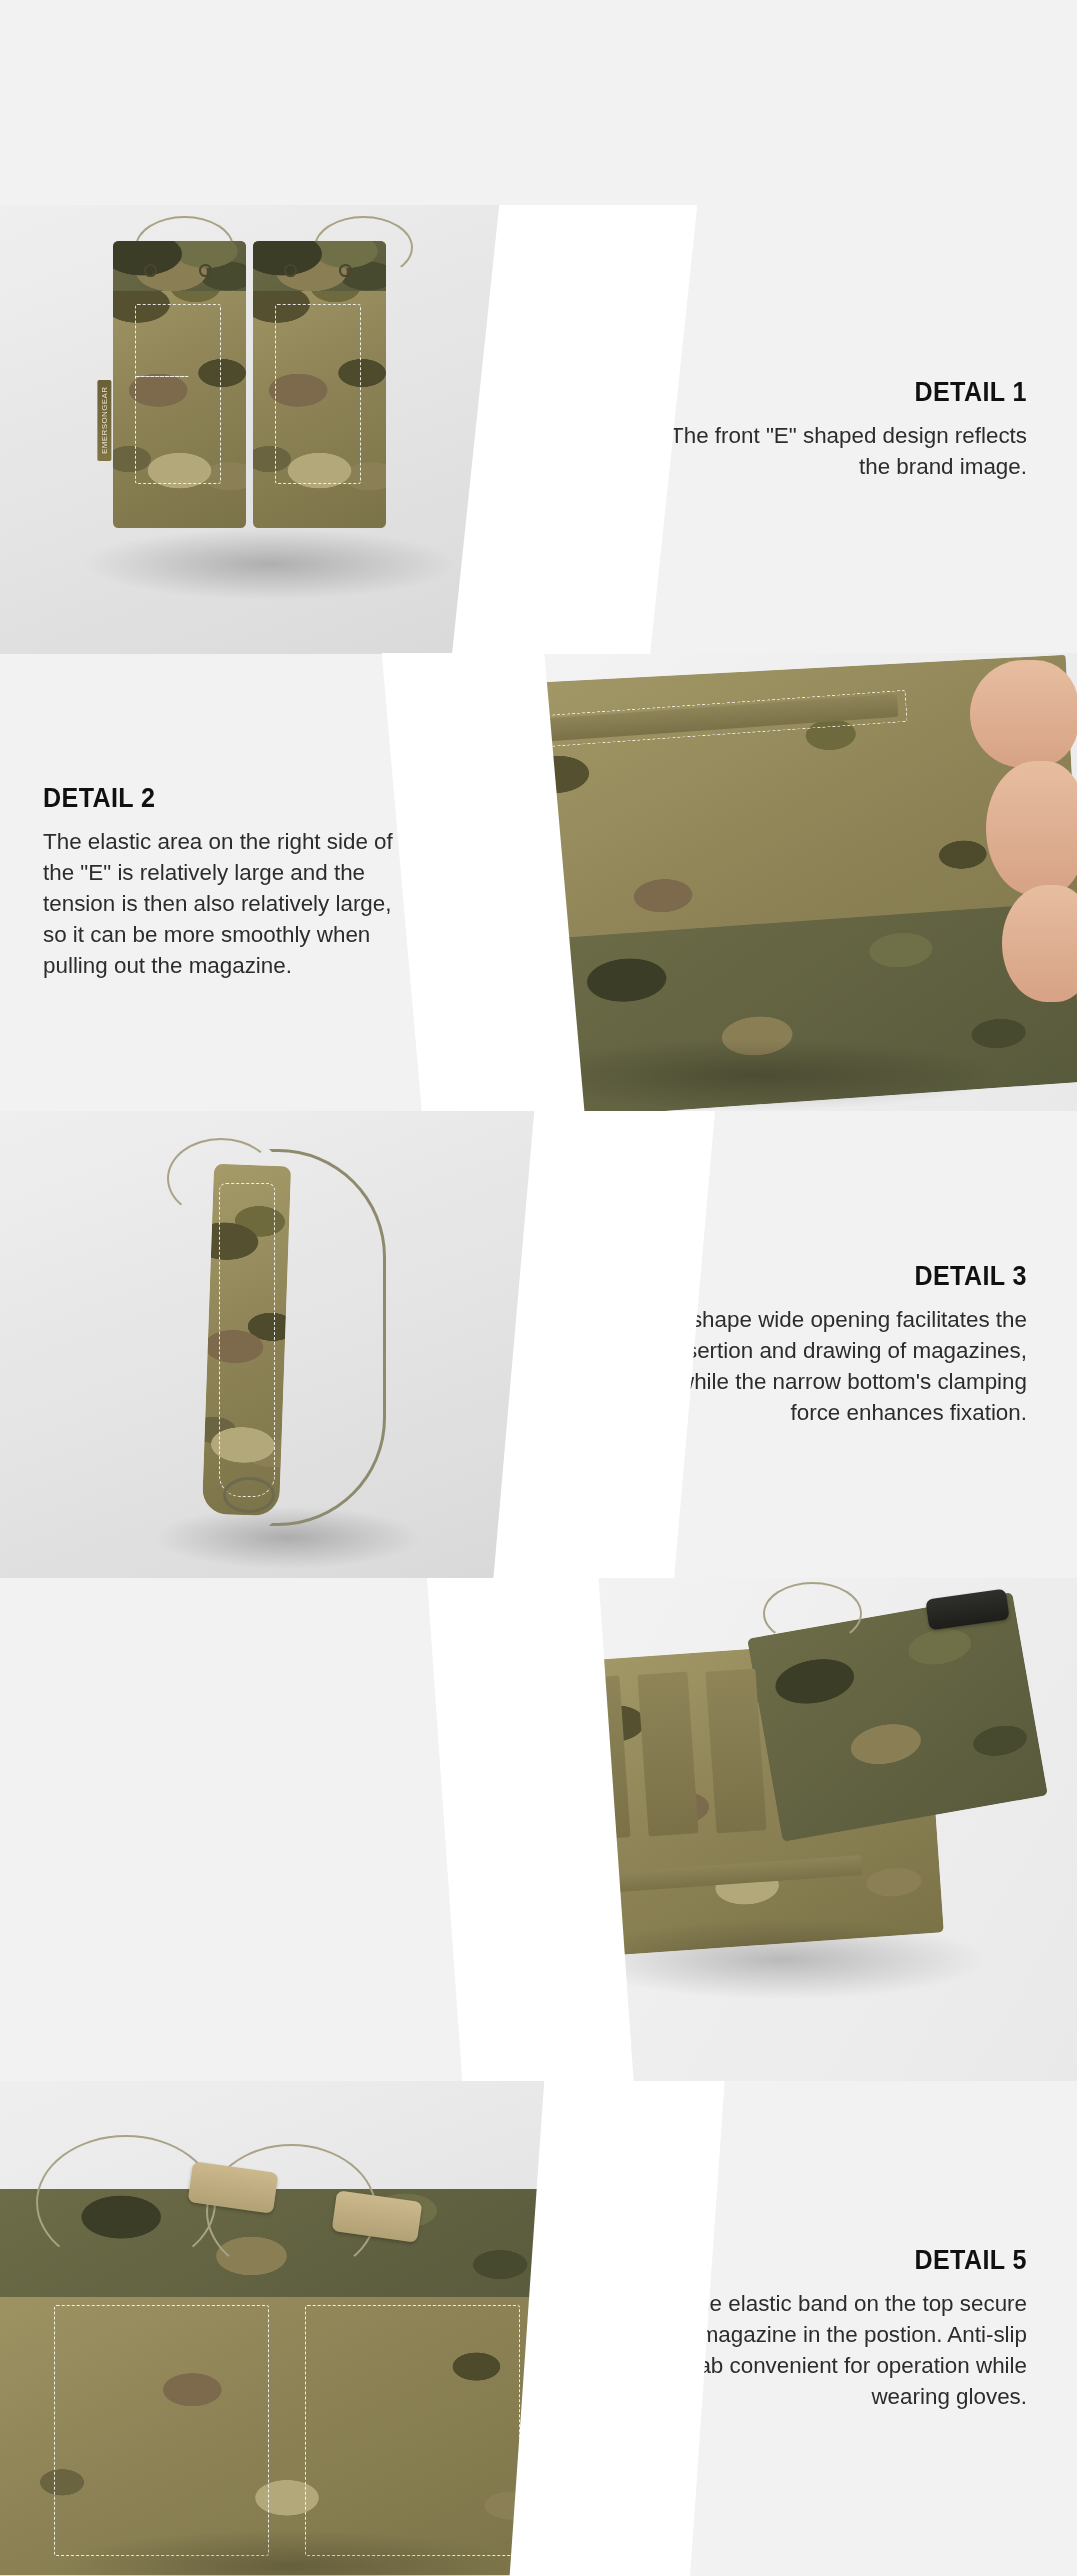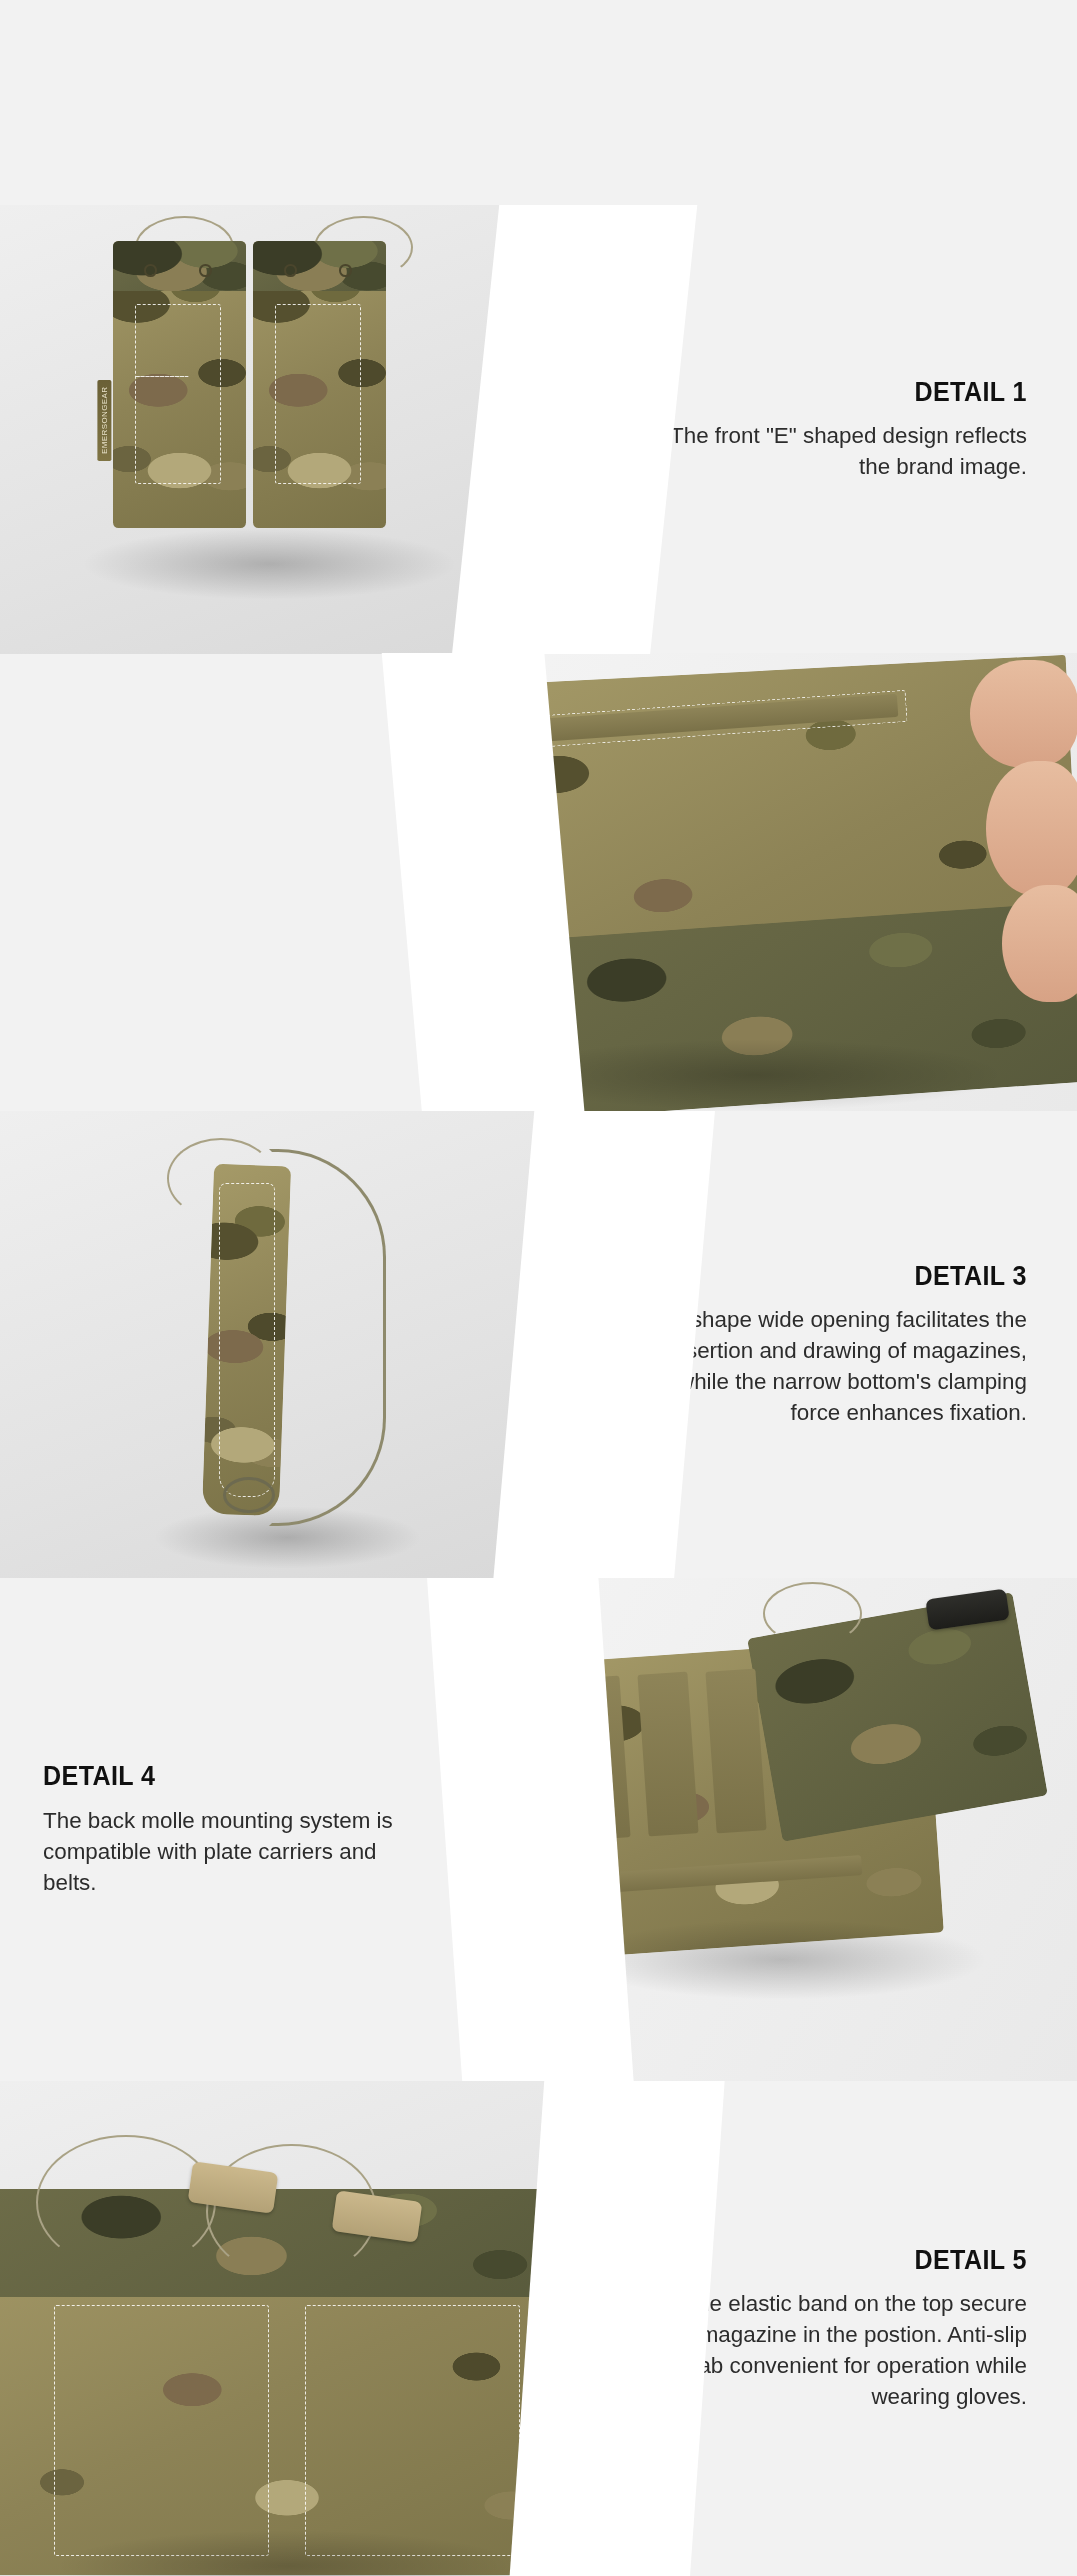--- a/index.html
+++ b/index.html
@@ -238,20 +238,24 @@
       <div class="camo camo-dark" style="left:36px; top:269px; width:574px; height:180px; border-radius:3.6px; transform:rotate(-4deg);"></div>
       <div class="webbing" style="left:54px; top:54px; width:377px; height:23px; transform:rotate(-4deg);"></div>
       <div class="stitch" style="left:63px; top:50px; width:377px; height:32px; transform:rotate(-4deg); border-style:dashed;"></div>
 
       <div class="finger" style="left:503px; top:7.2px; width:108px; height:108px;"></div>
       <div class="finger" style="left:519px; top:108px; width:99px; height:135px;"></div>
       <div class="finger" style="left:535px; top:232px; width:90px; height:117px;"></div>
       <div class="shadow-soft" style="left:36px; top:386px; width:503px; height:72px;"></div>
     </div>
 
+    <div class="textpanel tp-left">
+      <div class="detail-label">DETAIL 2</div>
+      <div class="detail-text">The elastic area on the right side of the "E" is relatively large and the tension is then also relatively large, so it can be more smoothly when pulling out the magazine.</div>
+    </div>
 
     <div class="slash" style="left:377px; top:-54px; width:162px; height:574px; transform:rotate(-5deg); transform-origin:top left;"></div>
   </div>
 
   <div class="row row-r3">
     <div class="photo photo-left">
       <div class="bg-gray"></div>
       <div class="shadow-soft" style="left:153px; top:395px; width:269px; height:63px;"></div>
 
       <div class="camo" style="left:208px; top:54px; width:77px; height:350px; border-radius:9px 9px 25px 25px; transform:rotate(2deg);"></div>
@@ -281,24 +285,20 @@
       <div class="webbing" style="left:176px; top:95px; width:50px; height:162px; transform:rotate(-4deg);"></div>
       <div class="webbing" style="left:244px; top:92px; width:50px; height:162px; transform:rotate(-4deg);"></div>
       <div class="webbing" style="left:108px; top:287px; width:287px; height:20px; transform:rotate(-4deg);"></div>
 
       <div class="pull-tab" style="left:460px; top:16px; width:81px; height:30.5px; background:linear-gradient(180deg,#2f2f2b,#1d1d1a); transform:rotate(-8deg);"></div>
 
       <div class="cord" style="left:296px; top:3.6px; width:99px; height:63px; border-bottom-color:transparent;"></div>
       <div class="shadow-soft" style="left:108px; top:341px; width:413px; height:81px;"></div>
     </div>
 
-    <div class="textpanel tp-left">
-      <div class="detail-label">DETAIL 4</div>
-      <div class="detail-text">The back molle mounting system is compatible with plate carriers and belts.</div>
-    </div>
 
     <div class="slash" style="left:422px; top:-72px; width:171px; height:646px; transform:rotate(-4deg); transform-origin:top left;"></div>
   </div>
 
   <div class="row row-r5">
     <div class="photo photo-left">
       <div class="bg-gray"></div>
 
       <div class="camo" style="left:-9px; top:108px; width:592px; height:386px; border-radius:5.4px;"></div>
       <div class="camo camo-dark" style="left:-9px; top:108px; width:592px; height:108px;"></div>

